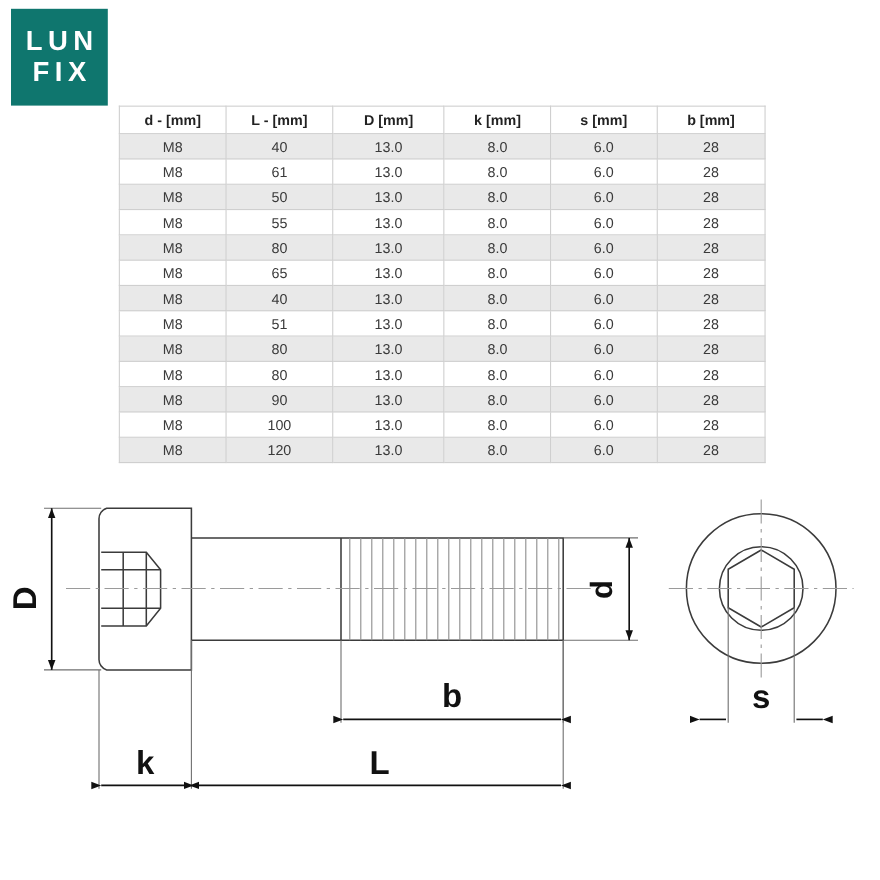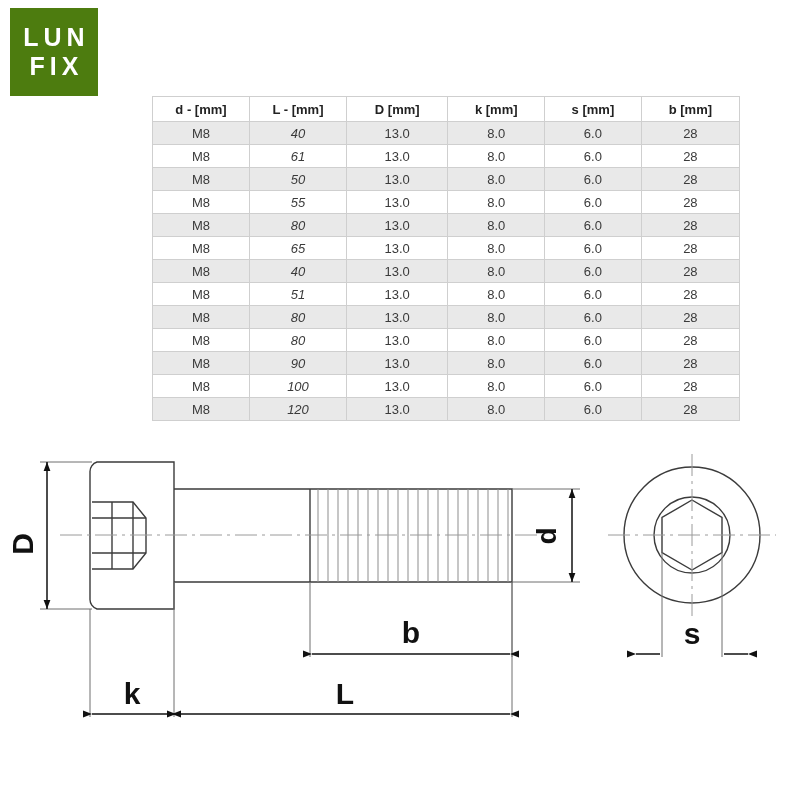--- a/index.html
+++ b/index.html
@@ -15,21 +15,21 @@
     overflow: hidden;
   }
 
   
   #logo {
     position: absolute;
     left: 10px;
     top: 8px;
     width: 88px;
     height: 88px;
-    background: #4d7c0f;
+    background: #0f766e;
     color: #ffffff;
     display: flex;
     flex-direction: column;
     align-items: center;
     justify-content: center;
     font-weight: bold;
     letter-spacing: 5px;
     line-height: 1.15;
   }
   #logo .logo-line {
@@ -42,21 +42,20 @@
     position: absolute;
     left: 108px;
     top: 96px;
     width: 588px;
   }
   table.spec {
     border-collapse: collapse;
     width: 588px;
     font-size: 13px;
     color: #3a3a3a;
-    margin-left: 44px;
   }
   table.spec th, table.spec td {
     border: 1px solid #cfcfcf;
     text-align: center;
     height: 22px;
     padding: 0;
     font-weight: normal;
   }
   table.spec thead th {
     background: #ffffff;
@@ -65,21 +64,21 @@
     font-size: 13px;
     height: 24px;
   }
   table.spec tbody tr:nth-child(odd) td {
     background: #e9e9e9;
   }
   table.spec tbody tr:nth-child(even) td {
     background: #ffffff;
   }
   table.spec td.col-d { width: 96px; }
-  table.spec td.col-L { width: 96px; font-style: italic; }
+  table.spec td.col-L { width: 96px; }
 
   
   #drawing {
     position: absolute;
     left: 0;
     top: 432px;
     width: 800px;
     height: 368px;
   }
   #drawing svg { display: block; }

